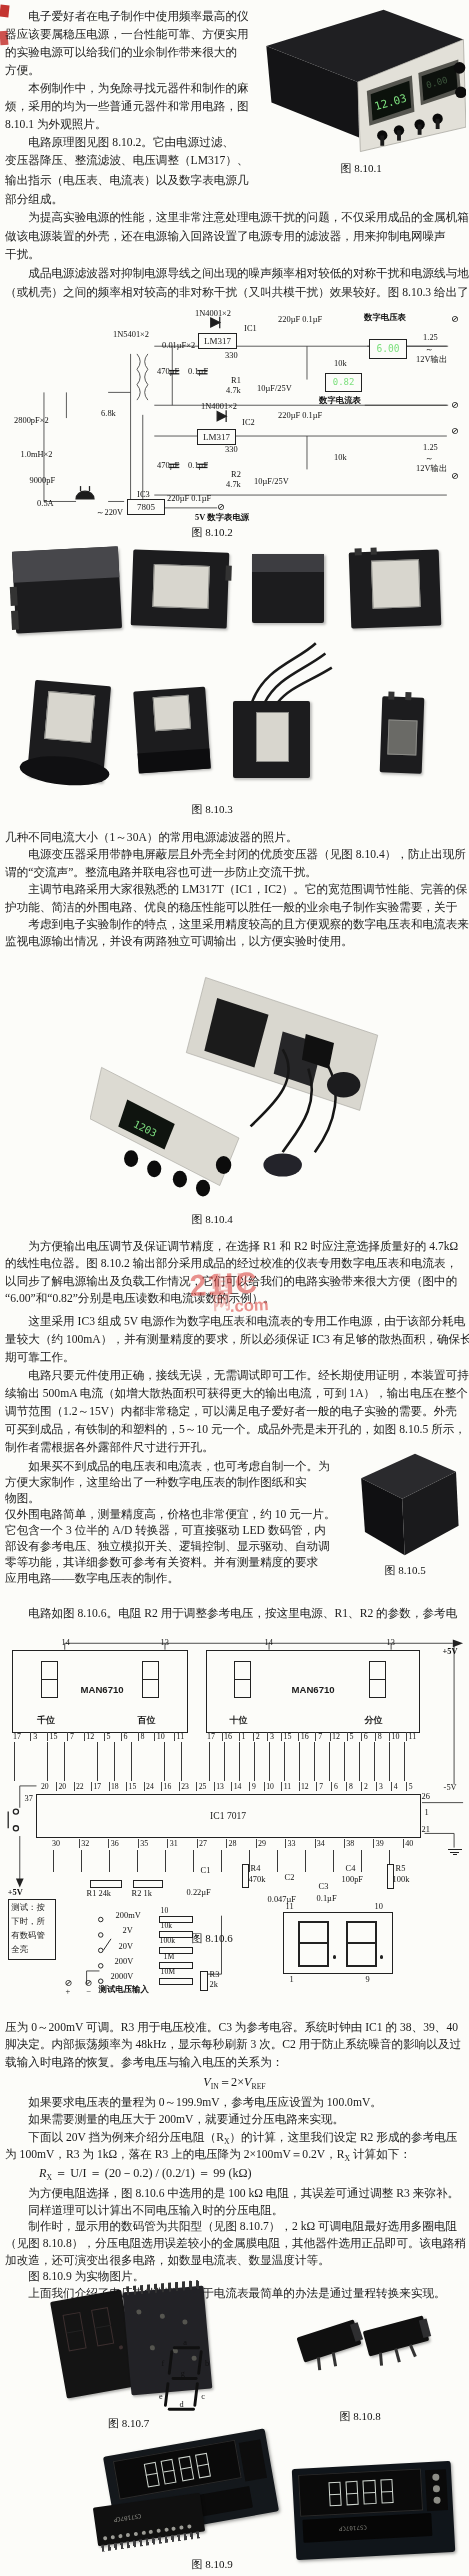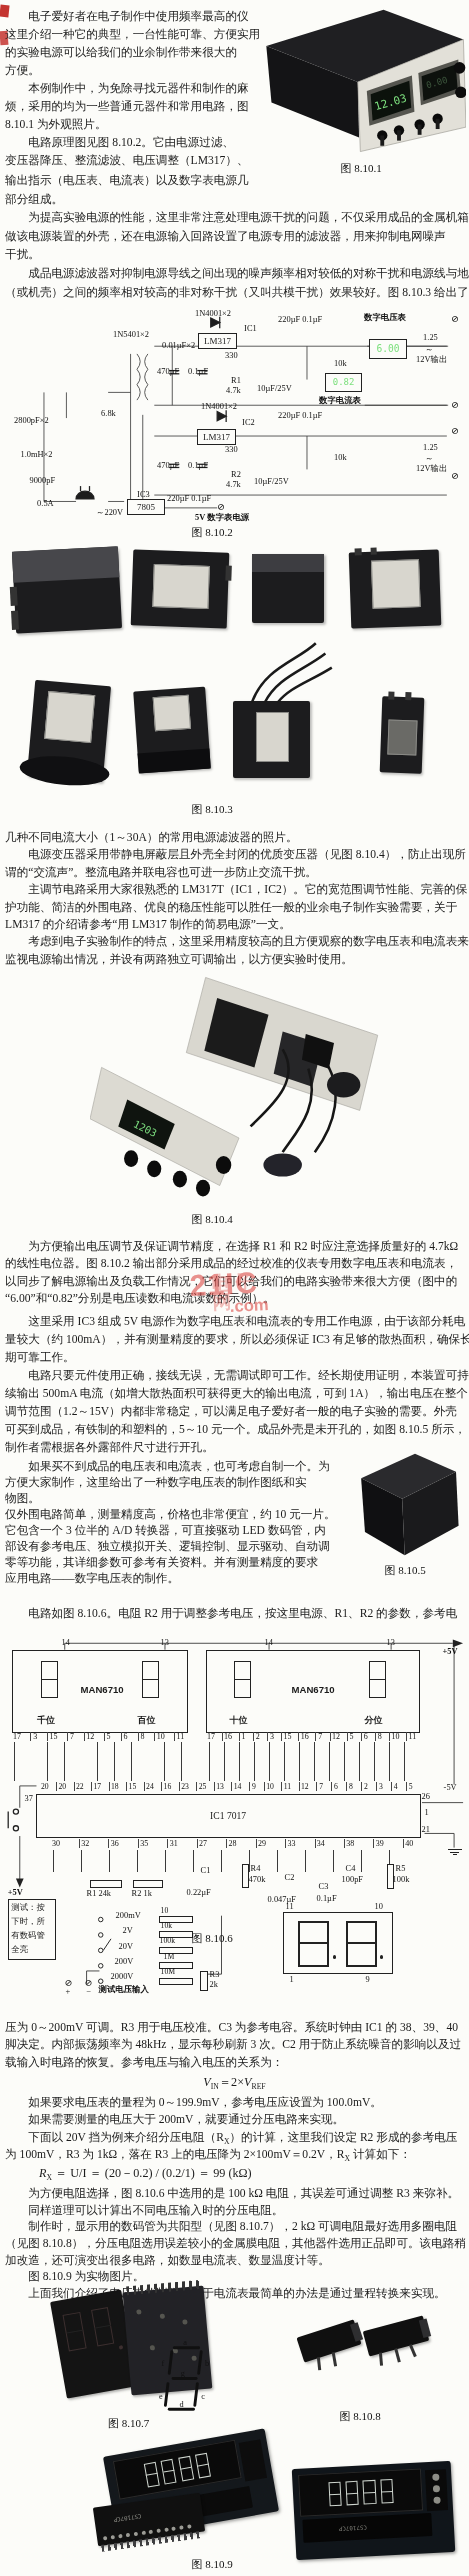--- a/index.html
+++ b/index.html
@@ -69,21 +69,21 @@
 </head>
 <body>
 
 <div class="page">
 
   <div class="redmark abs" style="left:0;top:5.1px;width:9px;height:11.6px;transform:rotate(6deg);"></div>
   <div class="redmark abs" style="left:0;top:31px;width:7.7px;height:14px;transform:rotate(-4deg);opacity:.85;"></div>
 
   <div class="para colw lh28" style="top:7.7px;">
     <div class="ln">　　电子爱好者在电子制作中使用频率最高的仪</div>
-    <div class="ln">这里介绍一种它的典型，一台性能可靠、方便实用</div>
+    <div class="ln">器应该要属稳压电源，一台性能可靠、方便实用</div>
     <div class="ln">的实验电源可以给我们的业余制作带来很大的</div>
     <div class="ln">方便。</div>
     <div class="ln">　　本例制作中，为免除寻找元器件和制作的麻</div>
     <div class="ln">烦，采用的均为一些普通元器件和常用电路，图</div>
     <div class="ln">8.10.1 为外观照片。</div>
     <div class="ln">　　电路原理图见图 8.10.2。它由电源过滤、</div>
     <div class="ln">变压器降压、整流滤波、电压调整（LM317）、</div>
   </div>
 
   <div class="photo" style="left:256px;top:6.4px;width:210px;height:152px;">
@@ -269,21 +269,20 @@
     </div>
   </div>
   <div class="caption cap-full" style="top:802px;">图 8.10.3</div>
 
   <div class="para lh27" style="top:829px;">
     <div class="ln">几种不同电流大小（1～30A）的常用电源滤波器的照片。</div>
     <div class="ln">　　电源变压器采用带静电屏蔽层且外壳全封闭的优质变压器（见图 8.10.4），防止出现所</div>
     <div class="ln">谓的“交流声”。整流电路并联电容也可进一步防止交流干扰。</div>
     <div class="ln">　　主调节电路采用大家很熟悉的 LM317T（IC1，IC2）。它的宽范围调节性能、完善的保</div>
     <div class="ln">护功能、简洁的外围电路、优良的稳压性能可以胜任一般的业余电子制作实验需要，关于</div>
-    <div class="ln">LM317 的介绍请参考“用 LM317 制作的简易电源”一文。</div>
     <div class="ln">　　考虑到电子实验制作的特点，这里采用精度较高的且方便观察的数字电压表和电流表来</div>
     <div class="ln">监视电源输出情况，并设有两路独立可调输出，以方便实验时使用。</div>
   </div>
 
   <div class="photo" style="left:90px;top:972px;width:289px;height:237px;">
     <svg width="289" height="237" viewBox="0 0 450 368">
       <polygon points="180,8 448,98 420,215 150,125" fill="#d9d7cf" stroke="#a8a6a0"></polygon>
       <polygon points="198,40 278,66 256,148 178,122" fill="#1b1b1b"></polygon>
       <polygon points="300,92 362,112 346,178 286,158" fill="#262628"></polygon>
       <polygon points="18,148 232,258 202,332 0,228" fill="#dcdad2" stroke="#a8a6a0"></polygon>

